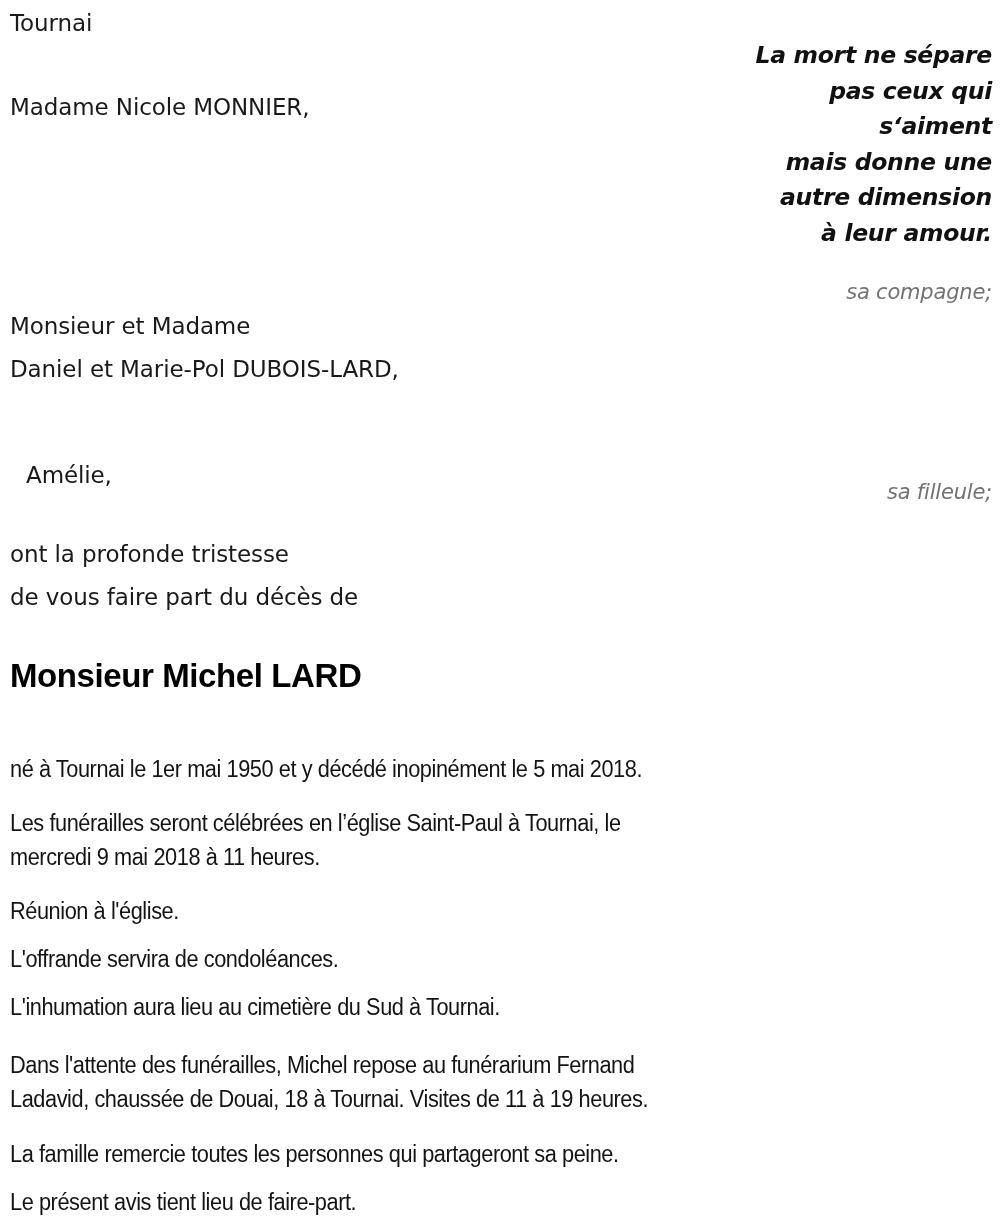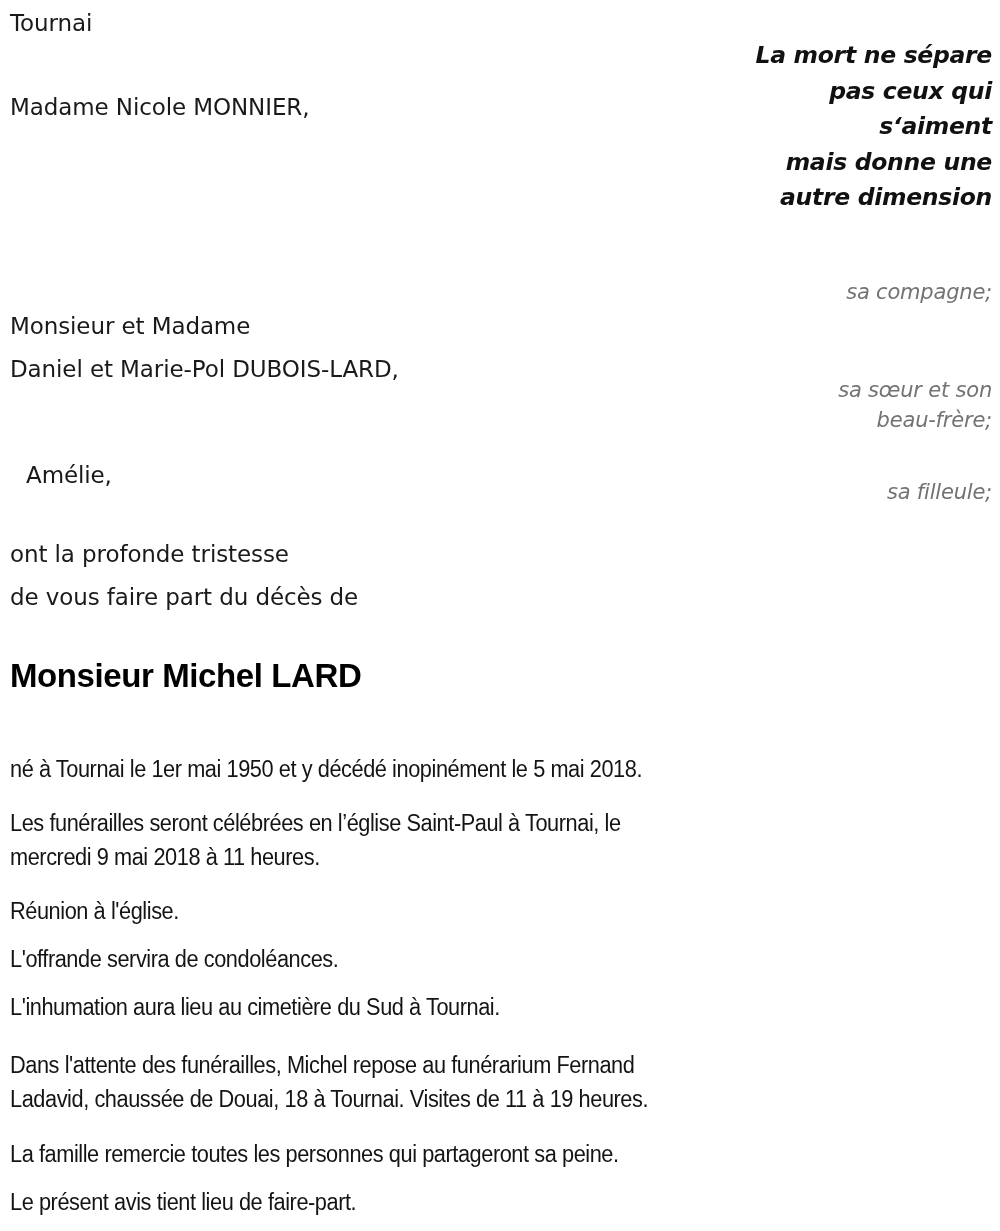--- a/index.html
+++ b/index.html
@@ -117,28 +117,25 @@
     <div class="ln announcer" style="top: 543px;">ont la profonde tristesse</div>
     <div class="ln announcer" style="top: 586px;">de vous faire part du décès de</div>
   </div>
 
   <div class="quote-block">
     <span class="quote-line">La mort ne sépare</span>
     <span class="quote-line">pas ceux qui</span>
     <span class="quote-line">s‘aiment</span>
     <span class="quote-line">mais donne une</span>
     <span class="quote-line">autre dimension</span>
+    <span class="quote-line">à leur amour.</span>
   </div>
 
   <div class="relation" style="top: 277px;">
     <div>sa compagne;</div>
-  </div>
-  <div class="relation" style="top: 375px;">
-    <div>sa sœur et son</div>
-    <div>beau-frère;</div>
   </div>
   <div class="relation" style="top: 477px;">
     <div>sa filleule;</div>
   </div>
 
   <div class="deceased-name">Monsieur Michel LARD</div>
 
   <div class="body-para" style="top: 752px;">
     <div>né à Tournai le 1er mai 1950 et y décédé inopinément le 5 mai 2018.</div>
   </div>

